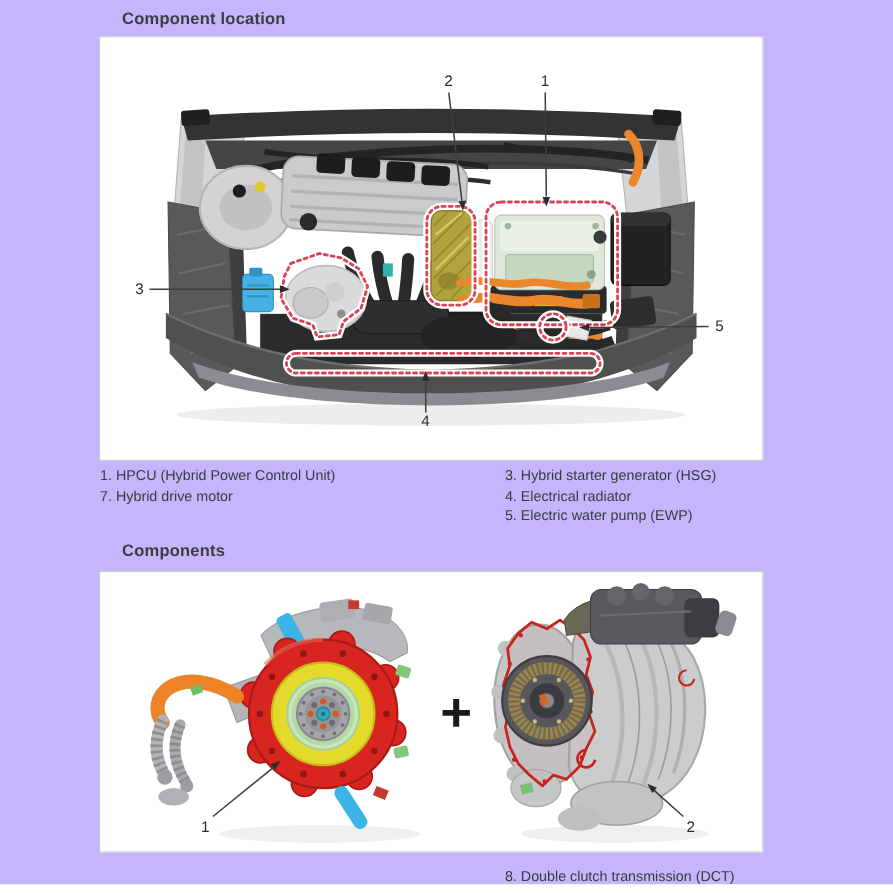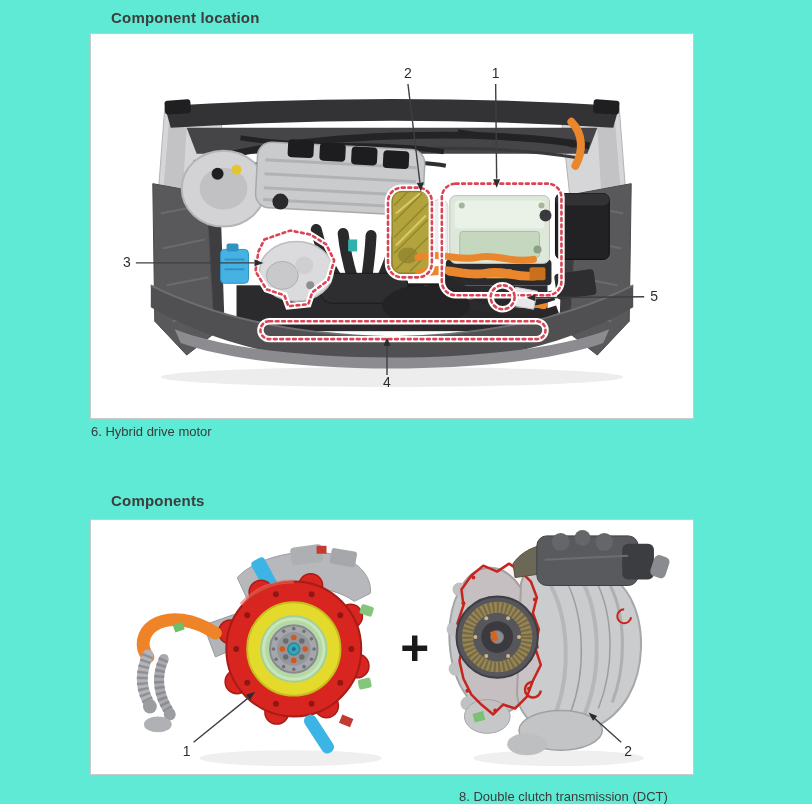--- a/index.html
+++ b/index.html
@@ -1,16 +1,16 @@
 <!DOCTYPE html>
 <html><head>
 <meta charset="utf-8">
 <style>
   html,body{margin:0;padding:0;background:#fff;}
-  .page{position:relative;width:812px;height:804px;background:#5eead4;overflow:hidden;
+  .page{position:relative;width:812px;height:804px;background:#c4b5fd;overflow:hidden;
         font-family:"Liberation Sans",sans-serif;color:#3b3b3b;}
   .h{position:absolute;margin:0;font-size:15px;font-weight:700;color:#3d3d3d;letter-spacing:.2px;}
   #t1{left:111px;top:9px;}
   #t2{left:111px;top:492px;text-align:center;}
   .figbox{position:absolute;left:90px;width:604px;margin:0;border:1px solid #c9c9c9;
           background:#fff;box-sizing:border-box;}
   #fig1{top:33px;height:386px;}
   #fig2{top:519px;height:256px;}
   .figbox svg{display:block;width:100%;height:100%;}
   .legend{position:absolute;font-size:13px;line-height:18.5px;color:#3b3b3b;white-space:nowrap;}
@@ -169,21 +169,27 @@
           <text x="293" y="354" class="co">4</text>
           <path d="M297,342 L297,313" class="cl"></path>
           <polygon points="297,304 293.5,313 300.5,313" class="ah"></polygon>
         </g>
       </g>
     </svg>
   </figure>
 
   <div class="legend" id="legend1">
     <div class="colL">
-      <div>6. Hybrid drive motor</div>
+      <div>1. HPCU (Hybrid Power Control Unit)</div>
+      <div>7. Hybrid drive motor</div>
+    </div>
+    <div class="colR">
+      <div>3. Hybrid starter generator (HSG)</div>
+      <div>4. Electrical radiator</div>
+      <div>5. Electric water pump (EWP)</div>
     </div>
   </div>
 
   <h1 class="h" id="t2">Components</h1>
 
   <figure class="figbox" id="fig2">
     <svg viewBox="0 0 604 256">
       <rect x="0" y="0" width="604" height="256" fill="#ffffff"></rect>
       <ellipse cx="200" cy="240" rx="92" ry="8" fill="#efefef"></ellipse>
       <ellipse cx="470" cy="240" rx="86" ry="8" fill="#efefef"></ellipse>

